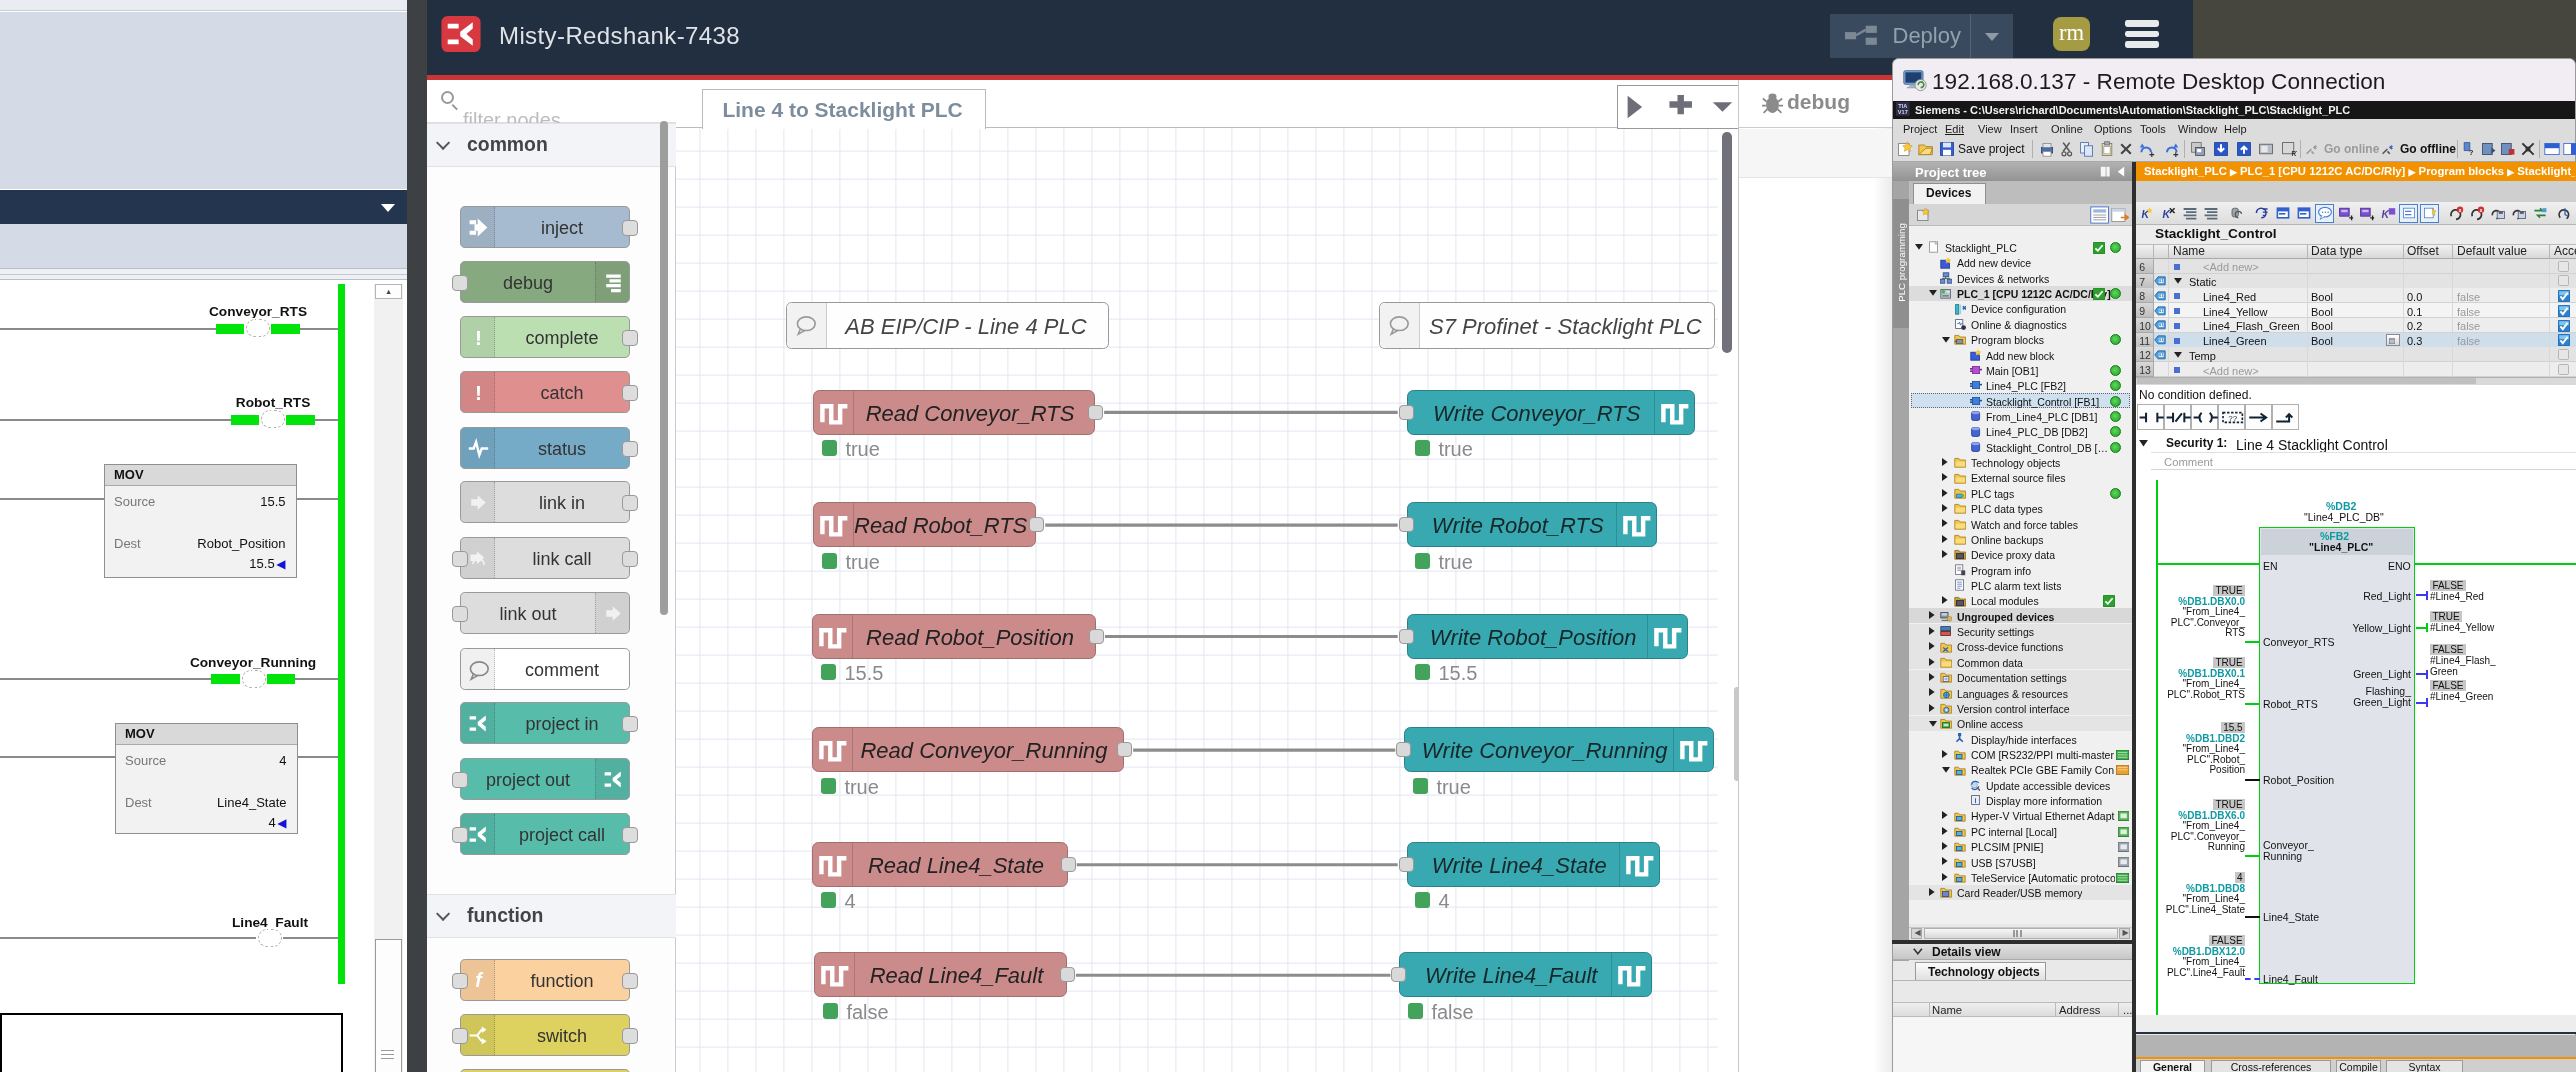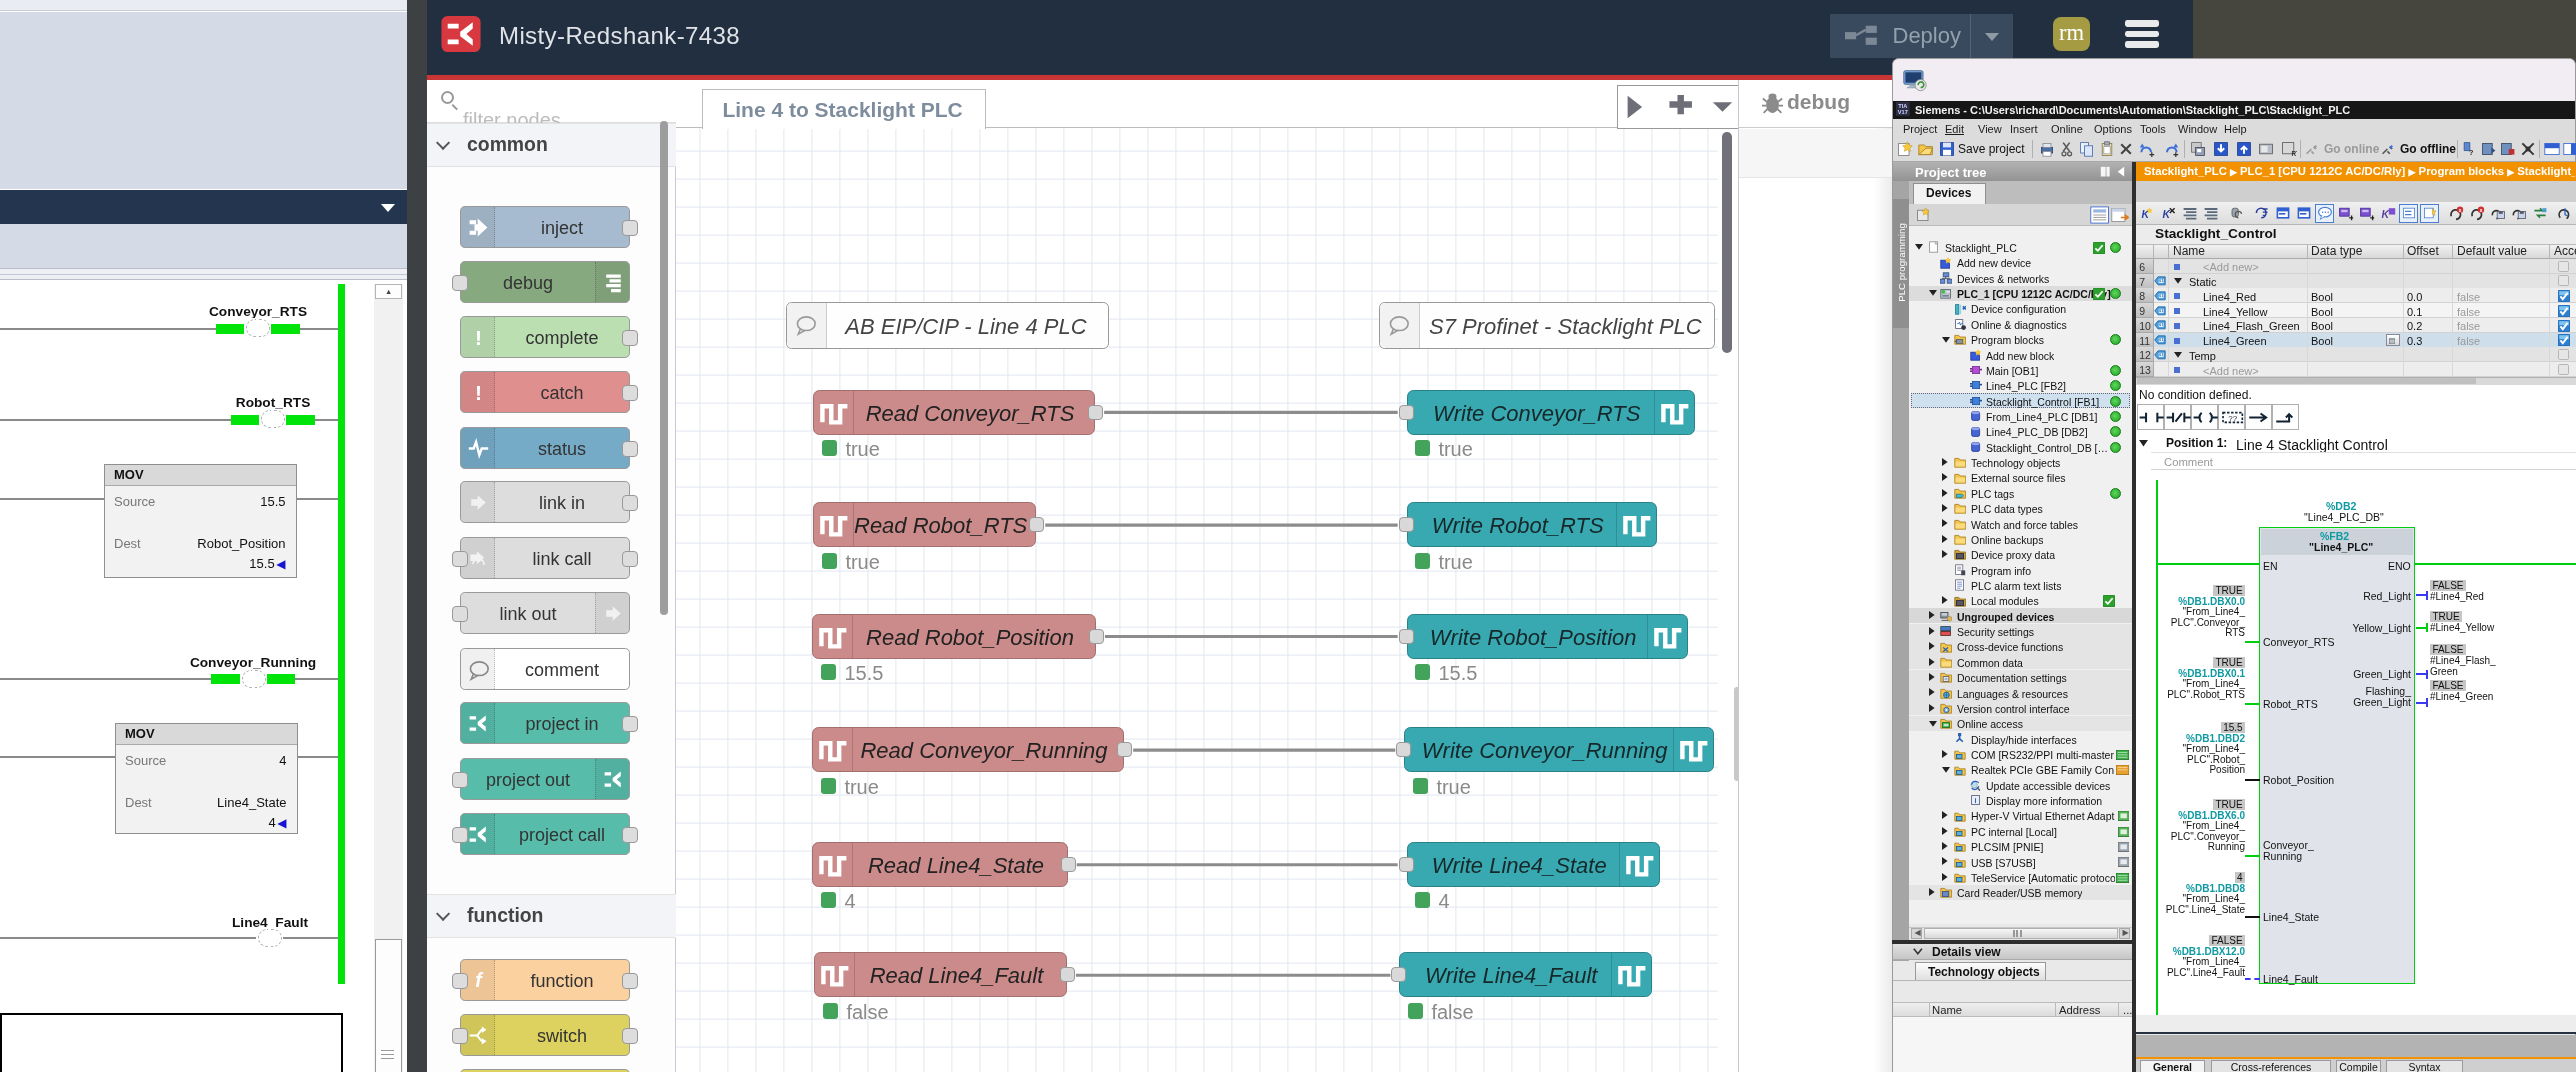--- a/index.html
+++ b/index.html
@@ -555,20 +555,21 @@
 <div class="abs" style="left:1892px;top:58px;width:684px;height:1015px;background:#e8e8e8;border:0.8px solid #9a9a9a;border-radius:6.5px 6.5px 0 0"></div>
 <div class="abs" style="left:1893px;top:59px;width:682px;height:42px;background:#f2edf2;border-radius:6.5px 6.5px 0 0"></div>
 <svg class="abs" style="left:1903px;top:69px" width="24" height="22.6" viewBox="0 0 30 28">
       <rect x="1" y="2" width="24" height="17" rx="2" fill="#7da7d9" stroke="#33577f"></rect>
       <rect x="3" y="4" width="20" height="13" fill="#1e3f6f"></rect>
       <rect x="8" y="19" width="10" height="3" fill="#9ab"></rect>
       <rect x="5" y="22" width="16" height="2" fill="#9ab"></rect>
       <circle cx="22" cy="20" r="7" fill="#e8e8e8" stroke="#888"></circle>
       <path d="M19 20 a3.5 3.5 0 1 1 3 3" stroke="#3a8f3a" stroke-width="2" fill="none"></path>
     </svg>
+<div class="abs" style="left:1932px;top:69px;font-size:22.6px;color:#1b1b1b;white-space:nowrap;">192.168.0.137 - Remote Desktop Connection</div>
 <div class="abs" style="left:1893px;top:101px;width:682px;height:18px;background:#161616"></div>
 <svg class="abs" style="left:1896px;top:102px" width="13.7" height="13.7" viewBox="0 0 17 17">
       <rect width="17" height="17" fill="#2d2d44"></rect>
       <text x="8.5" y="8" font-size="7" fill="#cfd4ff" text-anchor="middle" font-weight="bold">TIA</text>
       <text x="8.5" y="15" font-size="7" fill="#cfd4ff" text-anchor="middle" font-weight="bold">V17</text>
     </svg>
 <div class="abs" style="left:1915px;top:104px;font-size:11px;color:#f2f2f2;font-weight:700;white-space:nowrap;">Siemens  -  C:\Users\richard\Documents\Automation\Stacklight_PLC\Stacklight_PLC</div>
 <div class="abs" style="left:1893px;top:119px;width:682px;height:19.4px;background:#dcdcdc"></div>
 <div class="abs" style="left:1903px;top:123px;font-size:11px;color:#1a1a1a;white-space:nowrap;">Project</div>
 <div class="abs" style="left:1945px;top:123px;font-size:11px;color:#1a1a1a;white-space:nowrap;text-decoration:underline;">Edit</div>
@@ -1421,21 +1422,21 @@
     </svg>
 <svg class="abs" style="left:2246px;top:411px" width="27.4" height="13" viewBox="0 0 34 16">
       <path d="M4 8 h20 M18 3 l7 5 -7 5" stroke="#123" stroke-width="2.5" fill="none"></path>
     </svg>
 <svg class="abs" style="left:2273px;top:411px" width="27.4" height="13" viewBox="0 0 34 16">
       <path d="M4 13 h16 v-8 M16 8 l4 -4 4 4" stroke="#123" stroke-width="2.5" fill="none"></path>
     </svg>
 <svg class="abs" style="left:2139px;top:440px" width="9" height="7.3" viewBox="0 0 11 9">
       <path d="M0 0 h11 L5.5 8 z" fill="#222"></path>
     </svg>
-<div class="abs" style="left:2166px;top:436px;font-size:12px;color:#111;font-weight:700;white-space:nowrap;">Position 1:</div>
+<div class="abs" style="left:2166px;top:436px;font-size:12px;color:#111;font-weight:700;white-space:nowrap;">Security 1:</div>
 <div class="abs" style="left:2236px;top:437px;font-size:14px;color:#111;white-space:nowrap;">Line 4 Stacklight Control</div>
 <div class="abs" style="left:2151px;top:452px;width:425px;height:0.8px;background:#e0e0e0"></div>
 <div class="abs" style="left:2164px;top:456px;font-size:11.3px;color:#9a9a9a;white-space:nowrap;">Comment</div>
 <div class="abs" style="left:2151px;top:469px;width:425px;height:0.8px;background:#d5d5d5"></div>
 <div class="abs" style="left:2136px;top:470px;width:440px;height:545px;background:#fff"></div>
 <div class="abs" style="left:2156px;top:480px;width:2.4px;height:536px;background:#00cf10"></div>
 <div class="abs" style="left:2158px;top:563px;width:101px;height:2.4px;background:#00cf10"></div>
 <div class="abs" style="left:2415px;top:563px;width:161px;height:2.4px;background:#00cf10"></div>
 <div class="abs" style="left:2259px;top:527px;width:156px;height:457px;background:#e0e4ea;border:1.6px solid #00cf10"></div>
 <div class="abs" style="left:2261px;top:529px;width:152px;height:26px;background:#ccd2da"></div>

